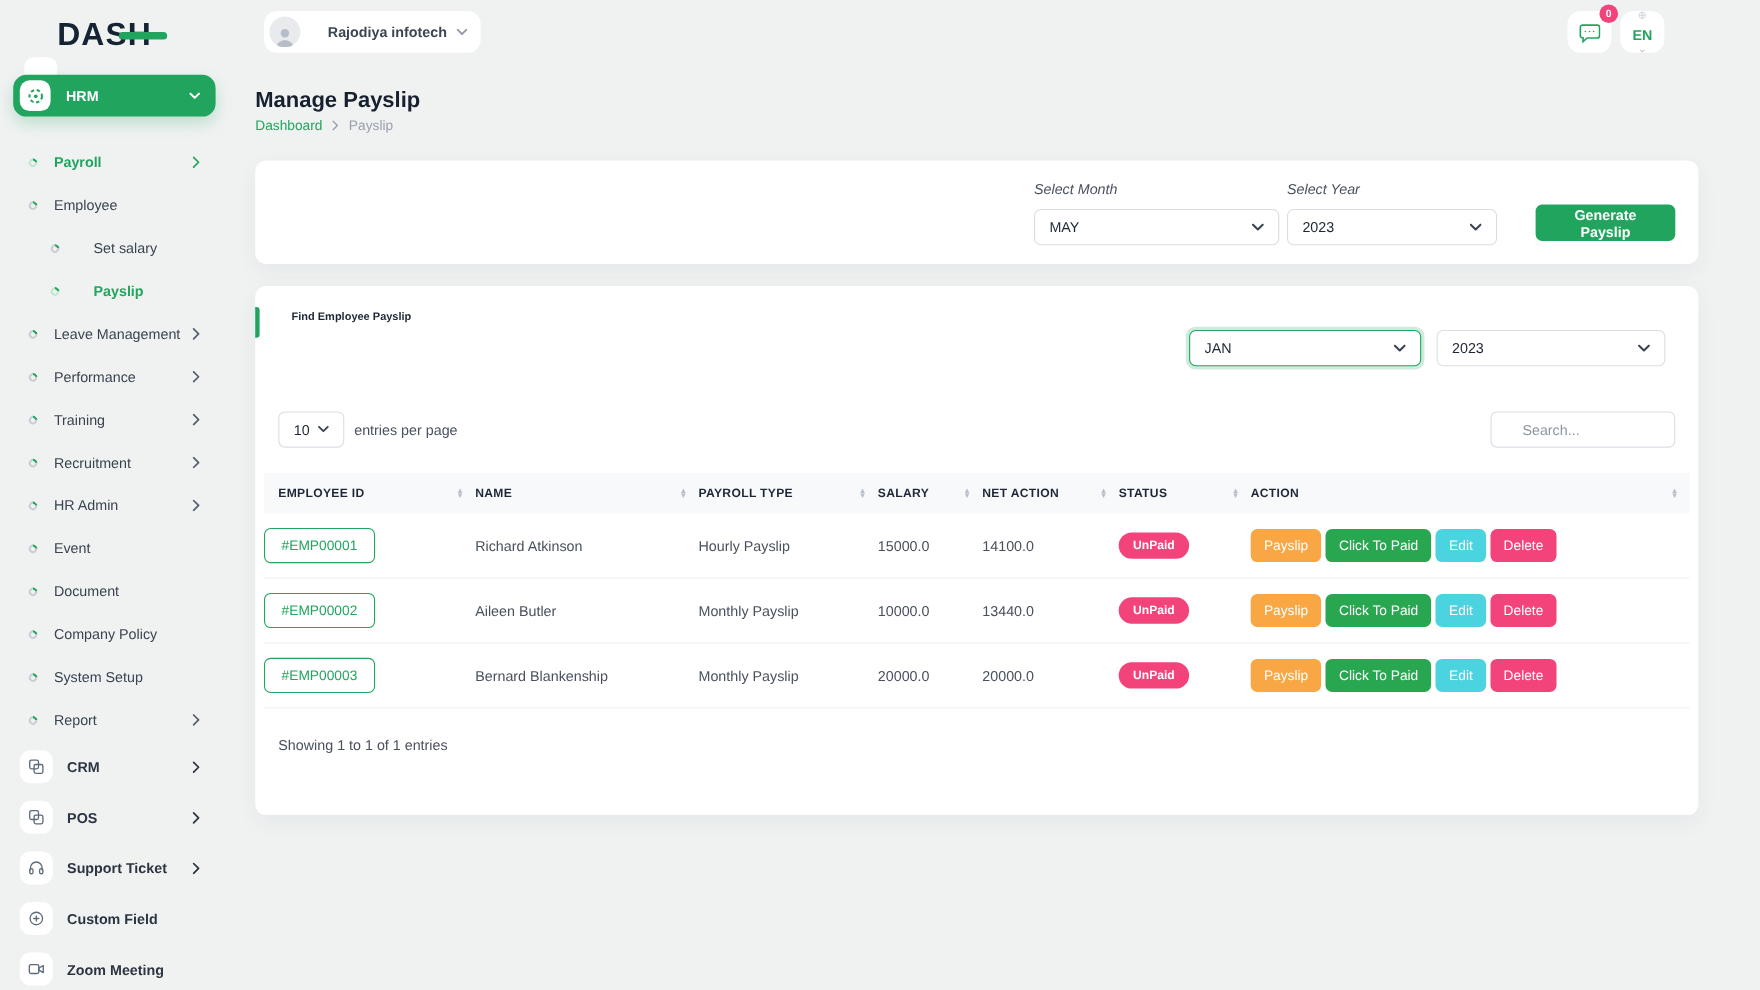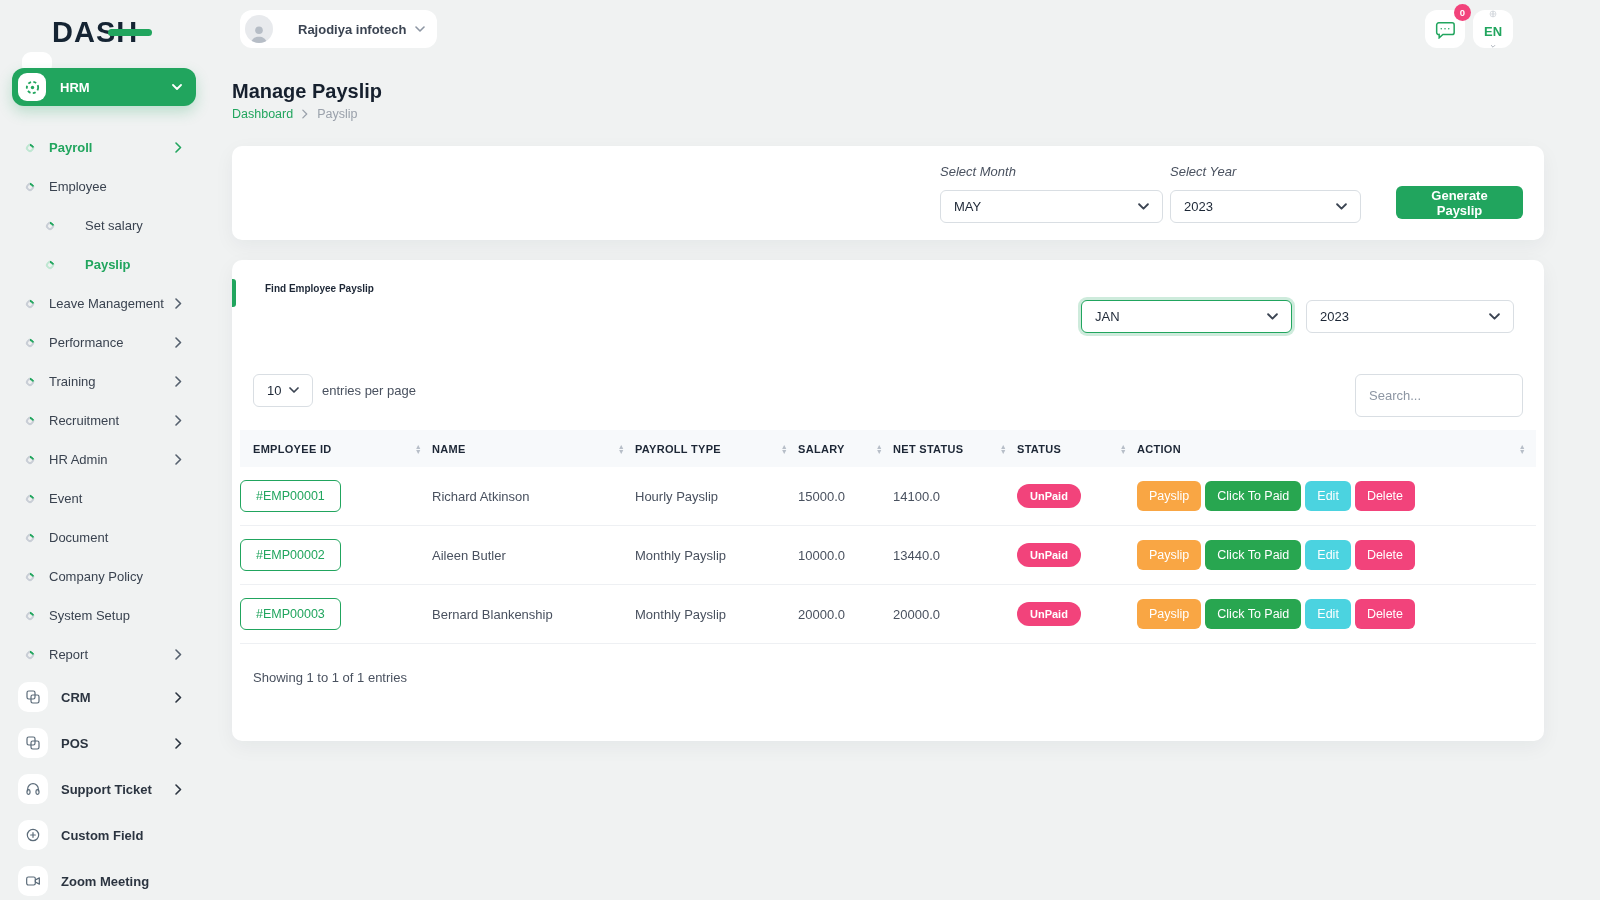--- a/index.html
+++ b/index.html
@@ -72,22 +72,22 @@
   .btn-primary { background:#21a55e; color:#fff; border:none; border-radius:6px; height:33px; padding:0 16px;
     font-size:13px; font-weight:600; font-family:inherit; cursor:pointer; }
 
   
   .card-find { left:232px; top:260px; width:1312px; height:481px; }
   .accent-bar { position:absolute; left:0; top:19px; width:4px; height:28px; background:#21a55e; border-radius:0 3px 3px 0; }
   .find-title { position:absolute; left:21px; top:23px; font-size:10px; font-weight:700; color:#1d2736;margin-left:12px; }
 
   .pagesize-select { position:absolute; left:21px; top:114px; width:60px; }
   .entries-label { position:absolute; left:90px; top:123px; font-size:13px; color:#49515f; }
-  .search-input { position:absolute; left:1123px; top:114px; width:168px; height:43px; border:1px solid #d9dee3;
-    border-radius:6px; padding:0 13px; font-size:13px; font-family:inherit; color:#1d2736; background:#fff; }
+  .search-input { position:absolute; left:1123px; top:114px; width:168px; height:33px; border:1px solid #d9dee3;
+    border-radius:6px; padding:0 28px; font-size:13px; font-family:inherit; color:#1d2736; background:#fff; }
   .search-input::placeholder { color:#8d96a3; }
 
   .grid-table { position:absolute; left:8px; top:170px; width:1296px; display:grid;
     grid-template-columns:192px 203px 163px 95px 124px 120px 1fr; }
   .th { background:#f7f9fb; height:37px; display:flex; align-items:center; justify-content:space-between;
     font-size:11px; font-weight:700; letter-spacing:.3px; color:#1d2736; padding-right:10px; }
   .th:first-child, .td:first-child { padding-left:13px; }
   .sort { display:flex; flex-direction:column; line-height:5px; font-size:7px; color:#b7bec8; }
   .td { height:59px; display:flex; align-items:center; font-size:13px; color:#49515f; border-bottom:1px solid #eef0f3; }
   .emp-btn { border:1px solid #21a55e; color:#21a55e; background:#fff; border-radius:6px; padding:8px 15px;
@@ -395,21 +395,21 @@
         </span>
       </div>
     <div class="th">
         <span>SALARY</span>
         <span class="sort">
           <span>▲</span>
           <span>▼</span>
         </span>
       </div>
     <div class="th">
-        <span>NET STATUS</span>
+        <span>NET ACTION</span>
         <span class="sort">
           <span>▲</span>
           <span>▼</span>
         </span>
       </div>
     <div class="th">
         <span>STATUS</span>
         <span class="sort">
           <span>▲</span>
           <span>▼</span>

